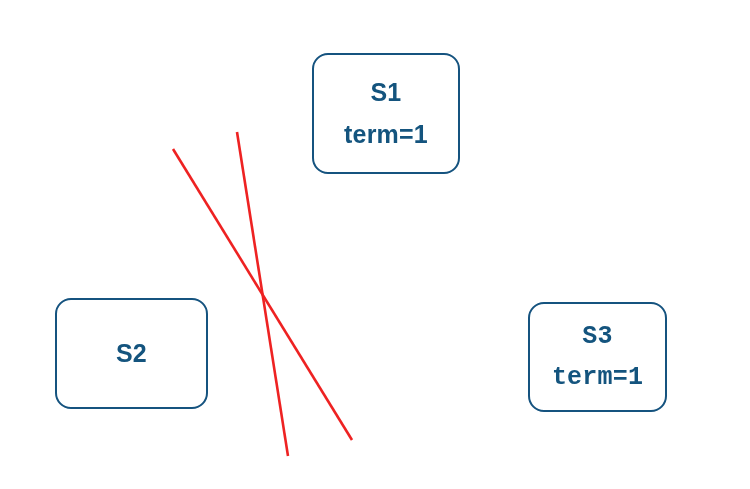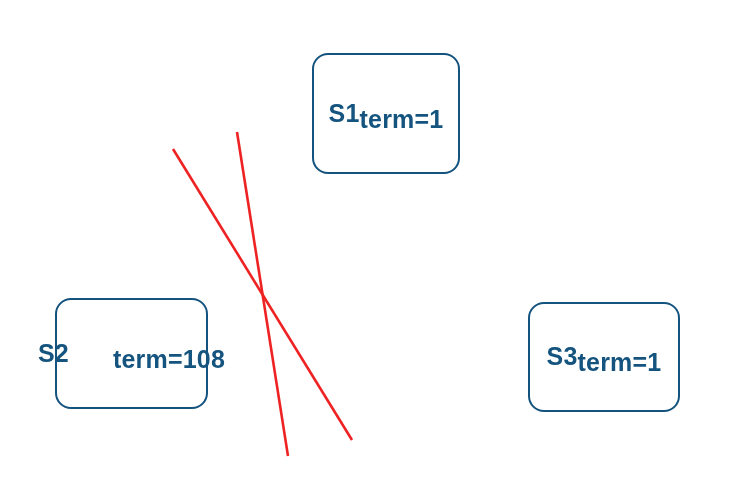--- a/index.html
+++ b/index.html
@@ -15,20 +15,21 @@
     overflow: hidden;
     font-family: "Liberation Sans", "DejaVu Sans", sans-serif;
   }
   .node {
     position: absolute;
     box-sizing: border-box;
     background: #ffffff;
     border: 2.5px solid #15537f;
     border-radius: 16px;
     display: flex;
+    flex-direction: column;
     align-items: center;
     justify-content: center;
     color: #14547e;
     font-weight: bold;
     line-height: 1.18;
     user-select: none;
   }
   .node .node-id {
     font-size: 25px;
     letter-spacing: 0.2px;
@@ -71,22 +72,21 @@
     <line x1="237" y1="132" x2="288" y2="456" stroke="#ee2222" stroke-width="2.6" stroke-linecap="butt"></line>
   </svg>
 
   <div class="node" id="node-s1" style="left: 312px; top: 53px; width: 148px; height: 121px; border-color: rgb(21, 83, 127); color: rgb(20, 84, 126); background: rgb(255, 255, 255);">
     <span class="node-id">S1</span>
     <span class="node-term">term=1</span>
   </div>
 
   <div class="node" id="node-s2" style="left: 55px; top: 298px; width: 153px; height: 111px; border-color: rgb(21, 83, 127); color: rgb(20, 84, 126); background: rgb(255, 255, 255);">
     <span class="node-id">S2</span>
-    <span class="node-term">term=108</span>
   </div>
 
-  <div class="node" id="node-s3" style="left: 528px; top: 302px; width: 152px; height: 110px; border-color: rgb(21, 83, 127); color: rgb(20, 84, 126); background: rgb(255, 255, 255);">
+  <div class="node" id="node-s3" style="left: 528px; top: 302px; width: 139px; height: 110px; border-color: rgb(21, 83, 127); color: rgb(20, 84, 126); background: rgb(255, 255, 255); font-family: Liberation Mono, monospace;">
     <span class="node-id">S3</span>
     <span class="node-term">term=1</span>
   </div>
 
 
 </div>
 
 </body></html>

